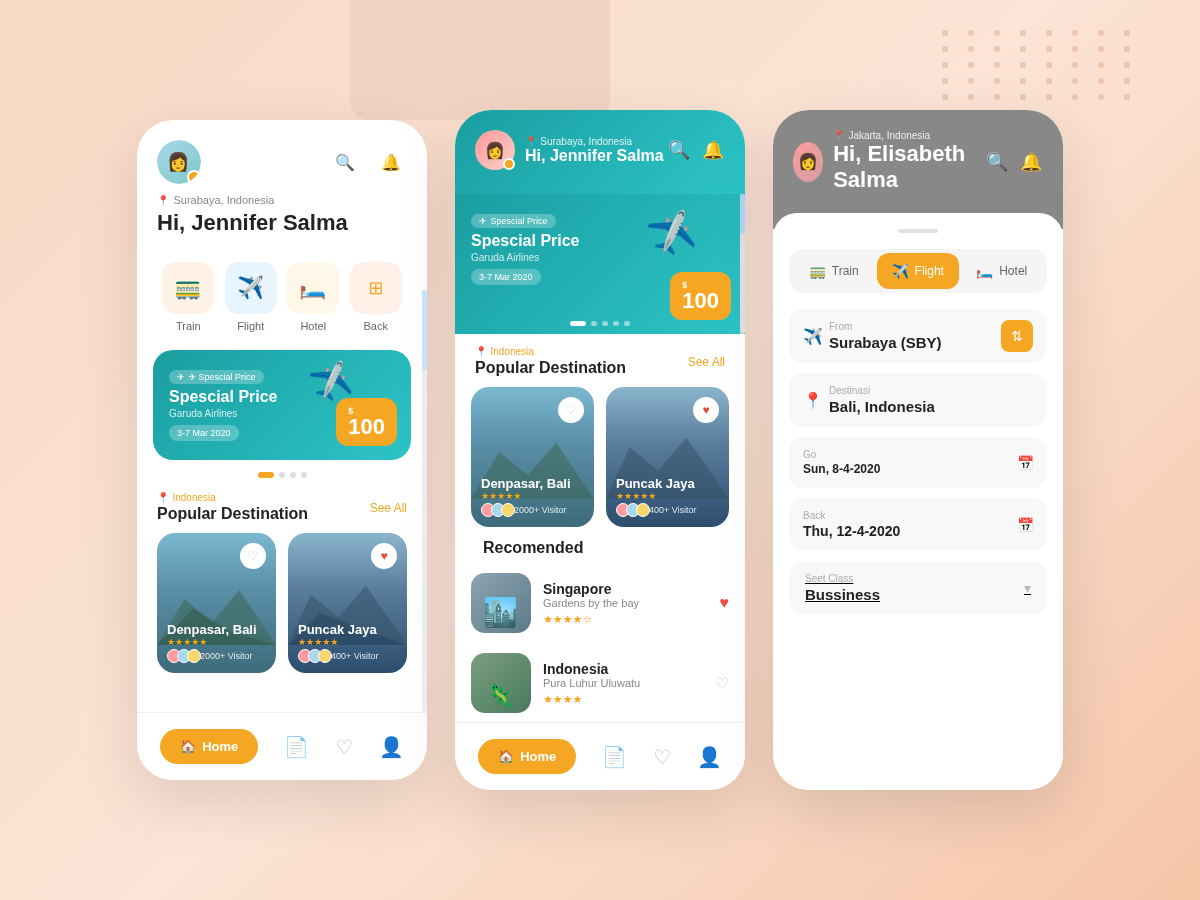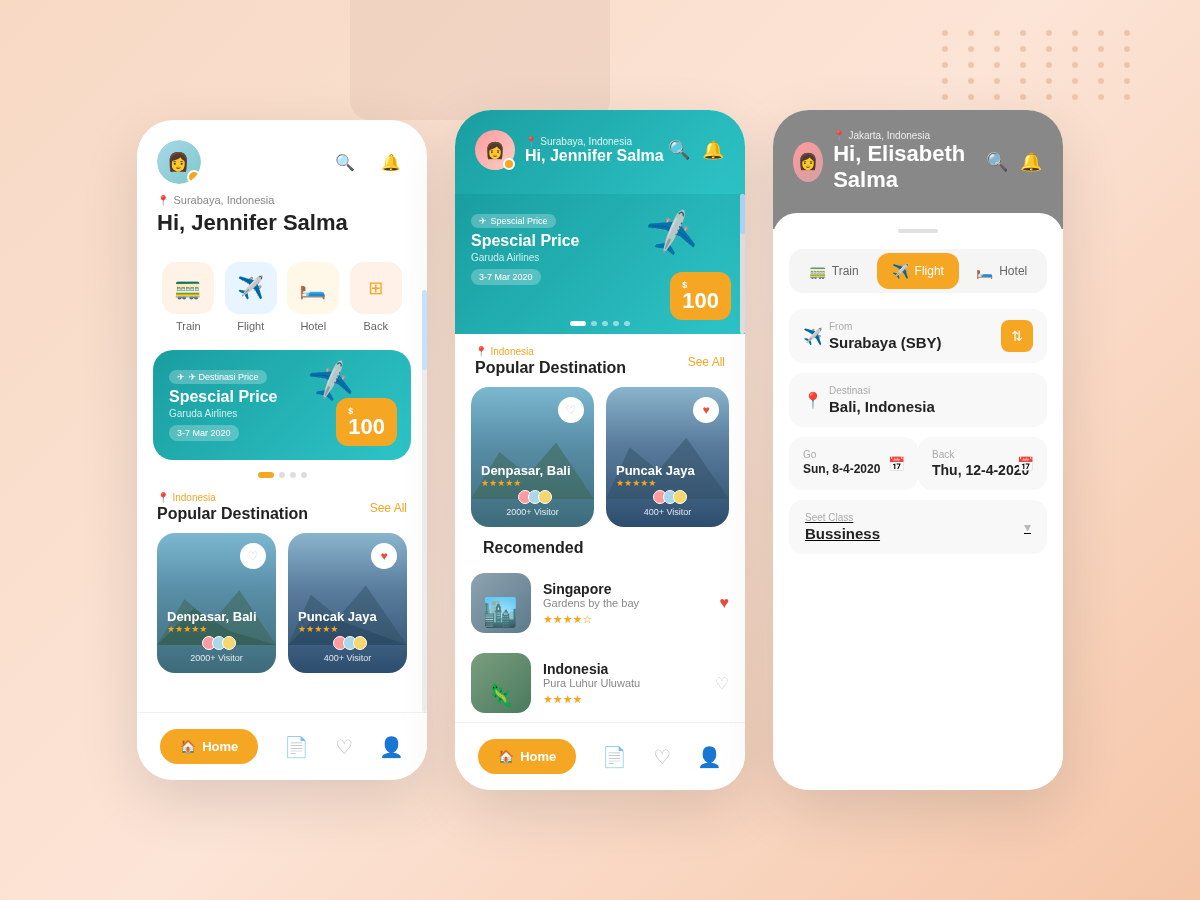--- a/index.html
+++ b/index.html
@@ -322,21 +322,20 @@
       color: #f5a623;
       font-size: 9px;
     }
     .dest-visitors {
       display: flex;
       align-items: center;
       gap: 3px;
       font-size: 9px;
       color: rgba(255,255,255,0.85);
       margin-top: 2px;
-      flex-direction: column;
     }
     .heart-btn {
       position: absolute;
       top: 10px;
       right: 10px;
       width: 26px;
       height: 26px;
       background: white;
       border-radius: 50%;
       display: flex;
@@ -611,21 +610,23 @@
       display: flex;
       align-items: center;
       justify-content: center;
       color: white;
       font-size: 14px;
       cursor: pointer;
     }
 
     .date-row {
       display: flex;
+      gap: 10px;
       margin-bottom: 10px;
+      flex-direction: column;
     }
     .date-field {
       flex: 1;
       background: #f8f8f8;
       border-radius: 14px;
       padding: 12px 14px;
       position: relative;
     }
     .cal-icon {
       position: absolute;
@@ -799,21 +800,21 @@
       <div class="cat-item">
         <div class="cat-icon-box more" style="font-size:18px; color:#f5a623;">⊞</div>
         <span class="cat-label">Back</span>
       </div>
     </div>
 
     <div class="banner">
       <div class="banner-content">
         <div class="banner-tag">
           <span>✈</span>
-          <span>✈ Destinasi Price</span>
+          <span>✈ Spescial Price</span>
         </div>
         <div class="banner-title">Spescial Price</div>
         <div class="banner-airline">Garuda Airlines</div>
         <div class="banner-date-badge">3-7 Mar 2020</div>
       </div>
       <div class="banner-plane">✈️</div>
       <div class="banner-price-badge">
         <div class="banner-price-dollar">$</div>
         <div class="banner-price-num">100</div>
       </div>

